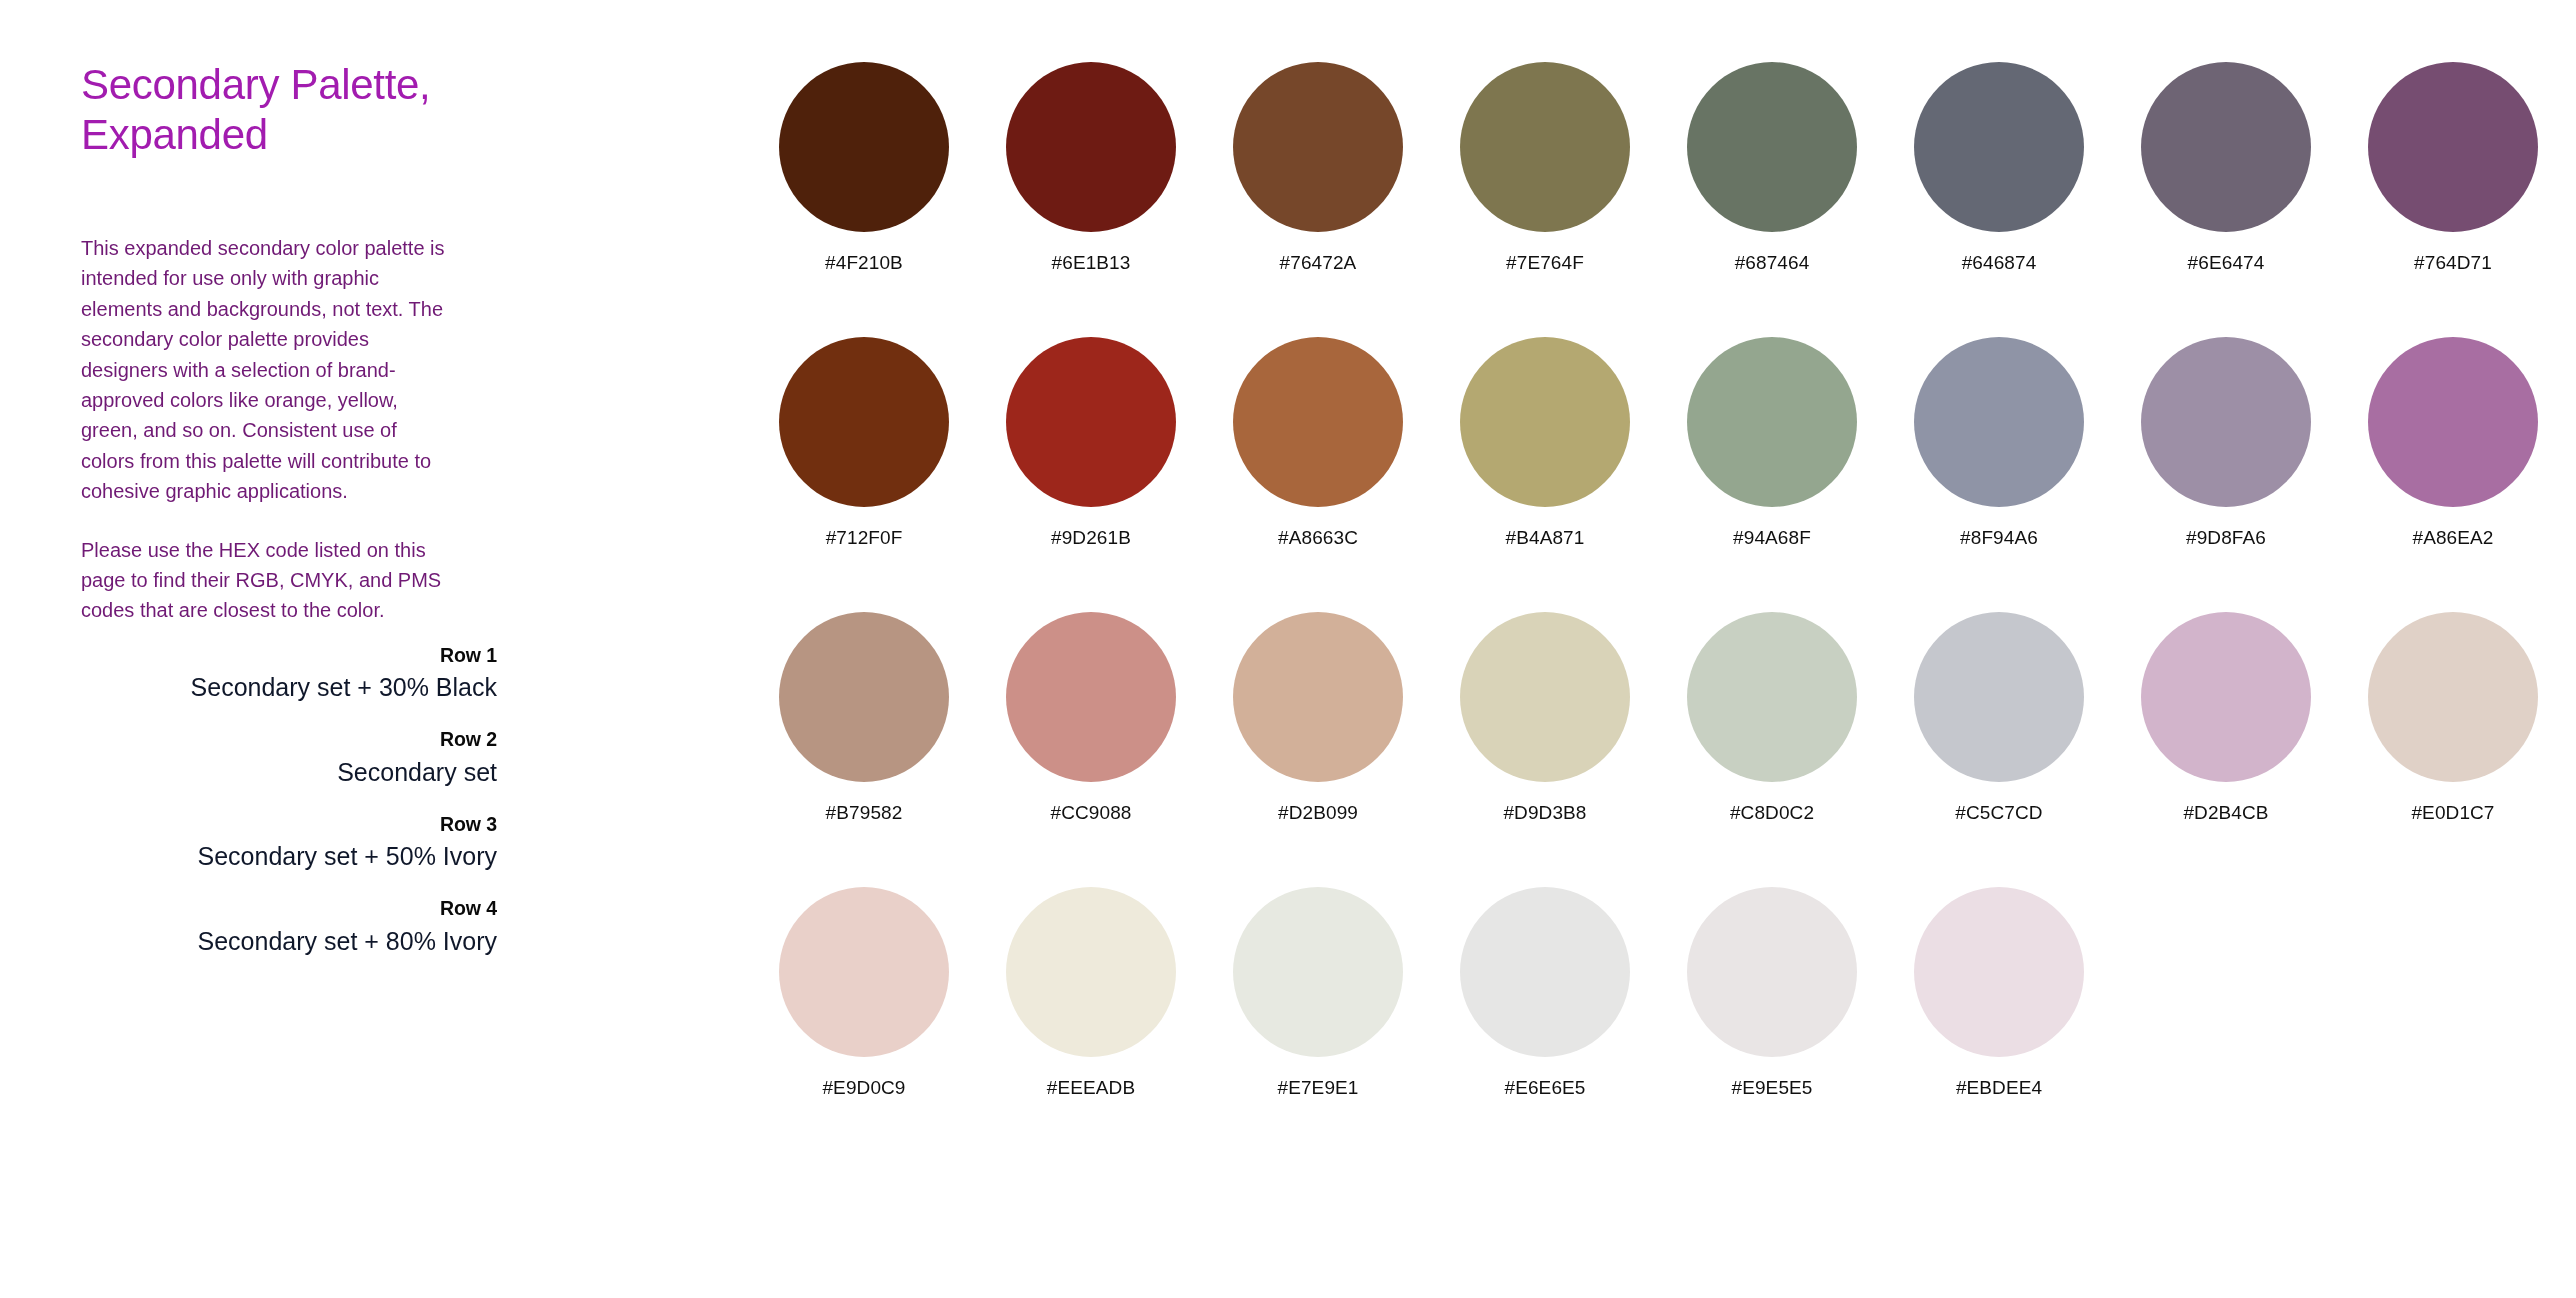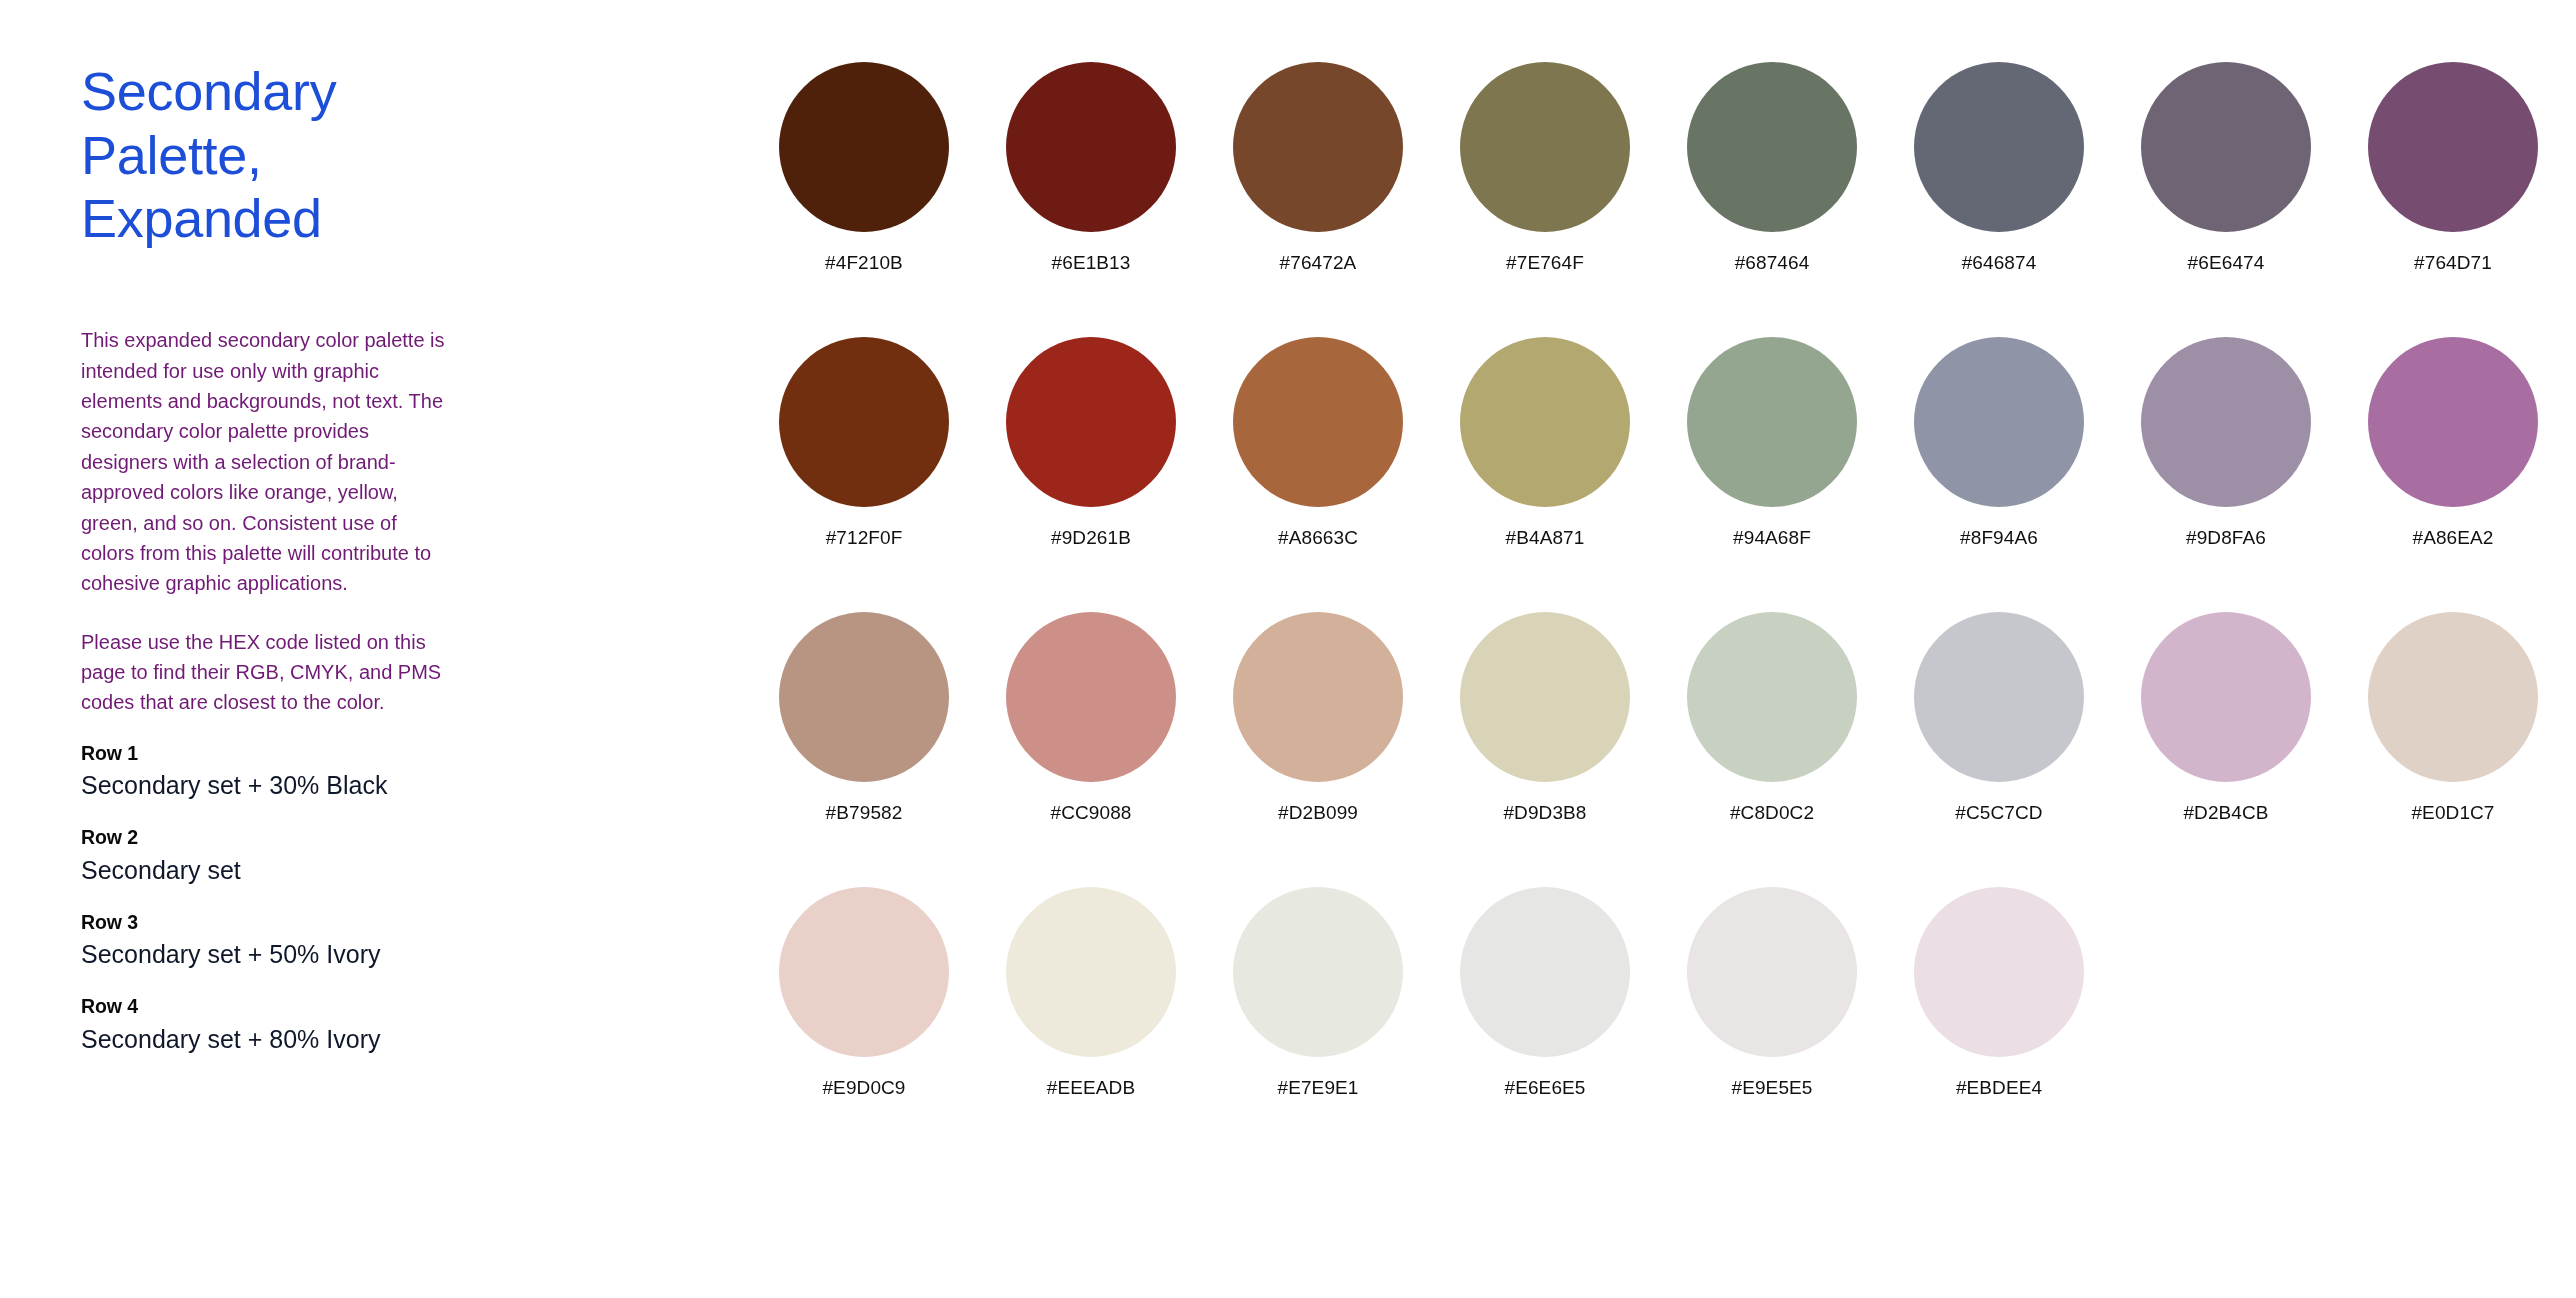--- a/index.html
+++ b/index.html
@@ -19,43 +19,44 @@
 
   
   .left-col {
     position: absolute;
     left: 81px;
     top: 60px;
     width: 416px;
   }
 
   .page-title {
-    font-size: 54px;
+    font-size: 42px;
     line-height: 1.18;
     font-weight: 400;
     letter-spacing: -0.3px;
-    color: #1d4ed8;
+    color: #a21caf;
     margin: 0;
     white-space: pre-line;
   }
 
   .body-para {
     font-size: 20px;
     line-height: 1.52;
     font-weight: 400;
     color: #701a75;
     margin: 0;
     width: 366px;
   }
 
   .para-1 { margin-top: 74px; }
   .para-2 { margin-top: 28px; }
 
   .legend {
-    margin-top: 21px;
+    margin-top: 15px;
+    text-align: right;
   }
   .legend-block {
     margin-bottom: 20px;
   }
   .legend-block:last-child { margin-bottom: 0; }
 
   .legend-title {
     font-size: 19.5px;
     font-weight: 700;
     line-height: 1.45;

